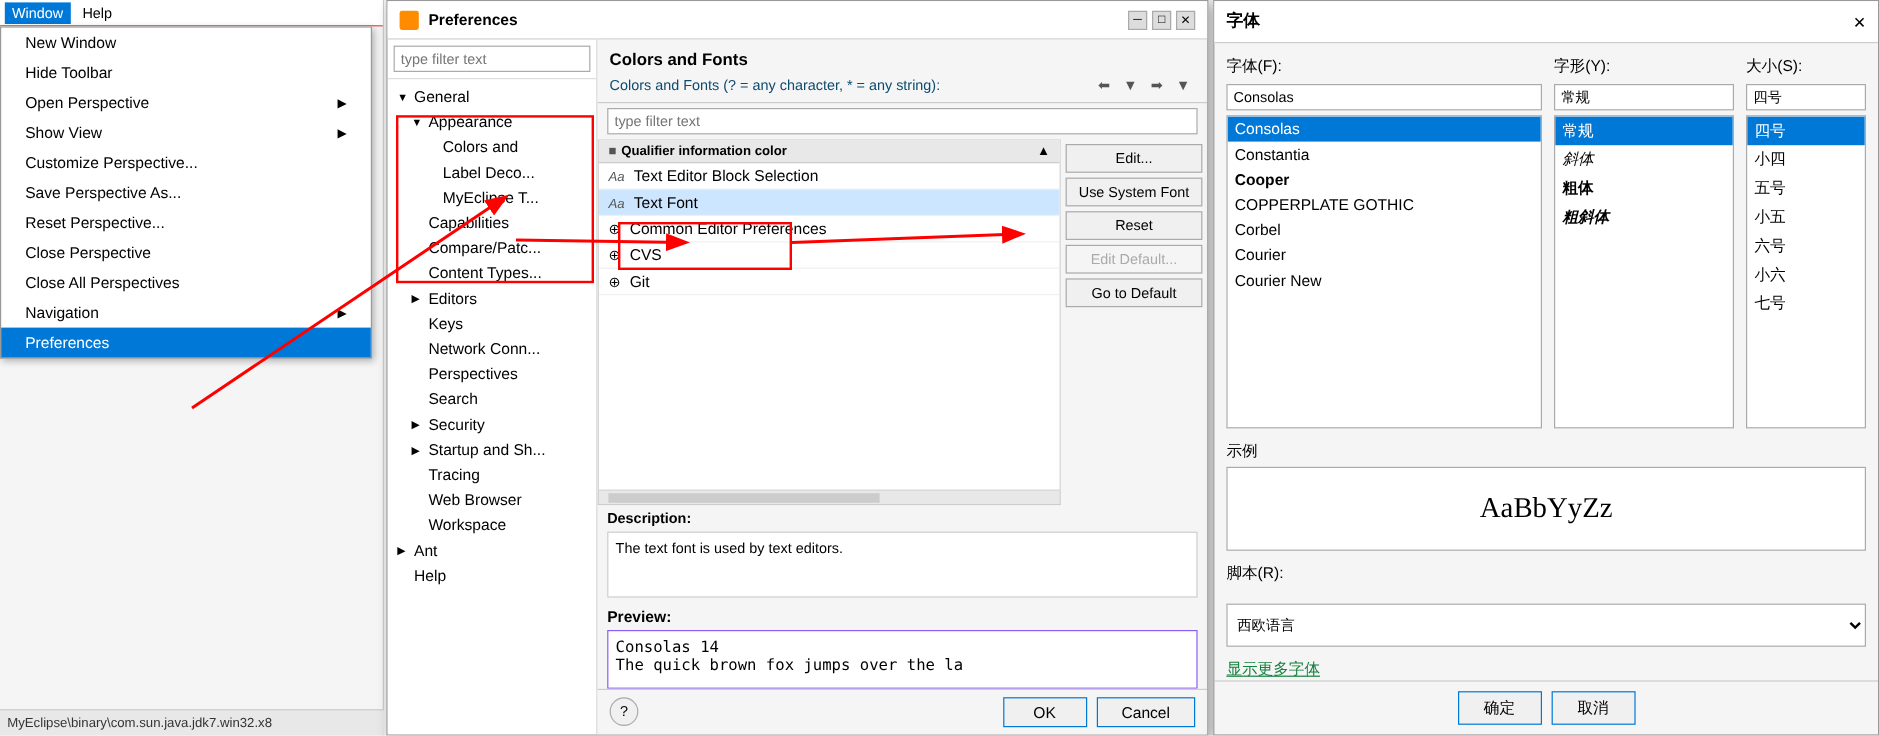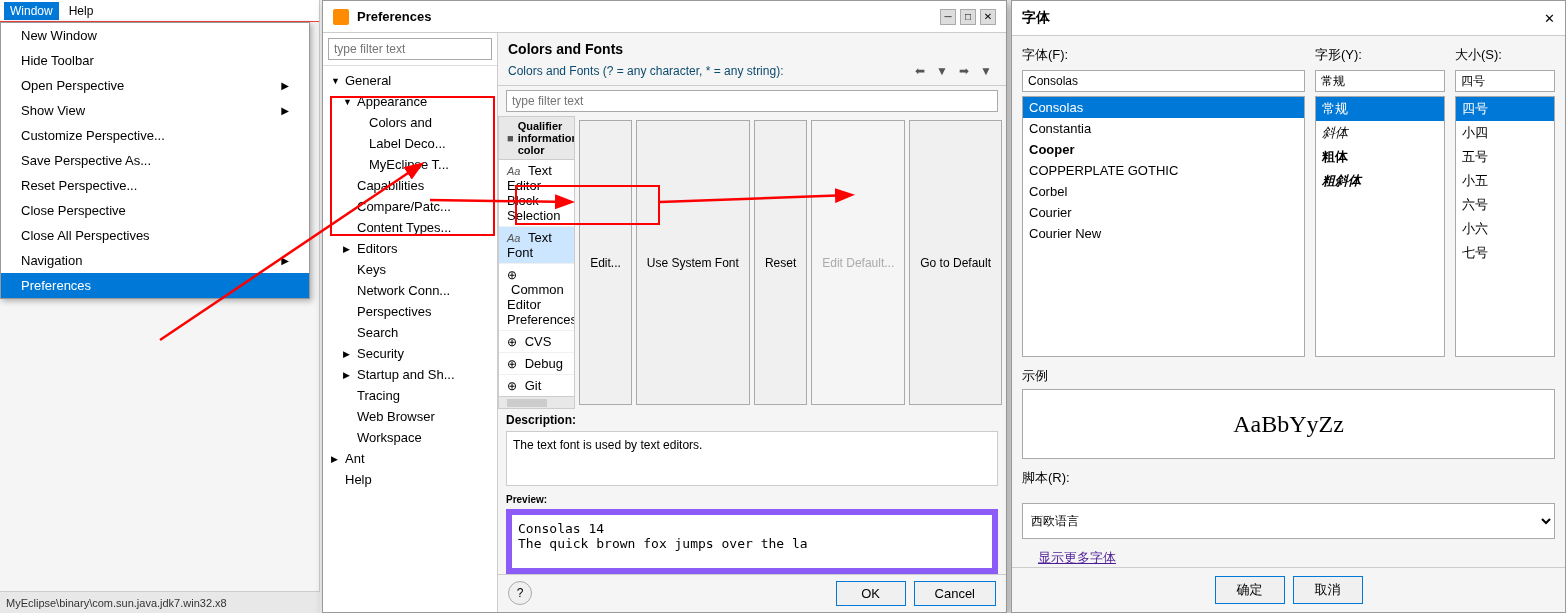--- a/index.html
+++ b/index.html
@@ -216,21 +216,21 @@
       border-bottom: 1px solid #ccc;
       font-weight: bold;
       font-size: 11px;
       display: flex;
       align-items: center;
       gap: 4px;
     }
 
     .action-buttons {
       display: flex;
-      flex-direction: row;
+      flex-direction: column;
       gap: 4px;
       padding: 4px 4px;
       min-width: 110px;
     }
     .action-btn {
       padding: 4px 10px;
       border: 1px solid #aaa;
       background: #f0f0f0;
       cursor: pointer;
       font-size: 12px;
@@ -246,28 +246,28 @@
     }
     .desc-label { font-size: 12px; font-weight: bold; }
     .desc-text {
       border: 1px solid #ccc;
       background: #fff;
       padding: 6px;
       font-size: 12px;
       height: 55px;
       overflow: auto;
     }
-    .preview-label { font-size: 10px; font-weight: bold; margin-top: 4px; }
+    .preview-label { font-size: 13px; font-weight: bold; margin-top: 4px; }
     .preview-text {
-      border: 6px solid #8b5cf6;
+      border: 1px solid #8b5cf6;
       background: #fff;
       padding: 6px;
       font-family: 'Consolas', monospace;
       font-size: 13px;
-      height: 65px;
+      height: 49px;
       overflow: hidden;
     }
 
     .dialog-footer {
       display: flex;
       justify-content: flex-end;
       padding: 6px 10px;
       gap: 8px;
       border-top: 1px solid #ccc;
       background: #f5f5f5;
@@ -349,21 +349,21 @@
     }
     .font-option.selected { background: #0078d7; color: white; }
     .font-option.bold { font-weight: bold; }
     .font-option.italic { font-style: italic; }
     .font-option.bold-italic { font-weight: bold; font-style: italic; }
 
     .font-col-family {
       flex: 1;
     }
     .font-col-style {
-      width: 130px;
+      width: 150px;
     }
     .font-col-size {
       width: 100px;
     }
 
     .font-preview-section {
       padding: 0 10px;
       margin-bottom: 10px;
     }
     .font-preview-label {
@@ -390,25 +390,24 @@
     .font-script-select {
       width: 100%;
       height: 36px;
       border: 1px solid #aaa;
       background: #fff;
       font-size: 12px;
       padding: 0 4px;
     }
     .font-more-link {
       padding: 0 10px;
-      color: #4c1d95;
+      color: #15803d;
       font-size: 13px;
       cursor: pointer;
       text-decoration: underline;
-      margin-left: 16px;
     }
     .font-dialog-footer {
       display: flex;
       justify-content: center;
       padding: 8px 10px;
       gap: 8px;
       border-top: 1px solid #ccc;
     }
 
     
@@ -616,24 +615,20 @@
             <div class="font-list-item">
               <span style="font-size:12px;">⊕</span>
               <span style="margin-left:4px;text-align:right;">Common Editor Preferences</span>
             </div>
             <div class="font-list-item">
               <span style="font-size:12px;">⊕</span>
               <span style="margin-left:4px;">CVS</span>
             </div>
             <div class="font-list-item">
               <span style="font-size:12px;">⊕</span>
-              <span style="margin-left:4px;">Debug</span>
-            </div>
-            <div class="font-list-item">
-              <span style="font-size:12px;">⊕</span>
               <span style="margin-left:4px;">Git</span>
             </div>
           </div>
 
           <div style="display:flex; align-items:center; padding: 0 0 0 8px; height: 12px; background:#e8e8e8; margin: 0; border:1px solid #ccc; border-top:none; overflow:hidden;">
             <div style="width: 60%; height: 8px; background: #ccc; margin: 2px 0;"></div>
           </div>
         </div>
 
         <div class="action-buttons">

